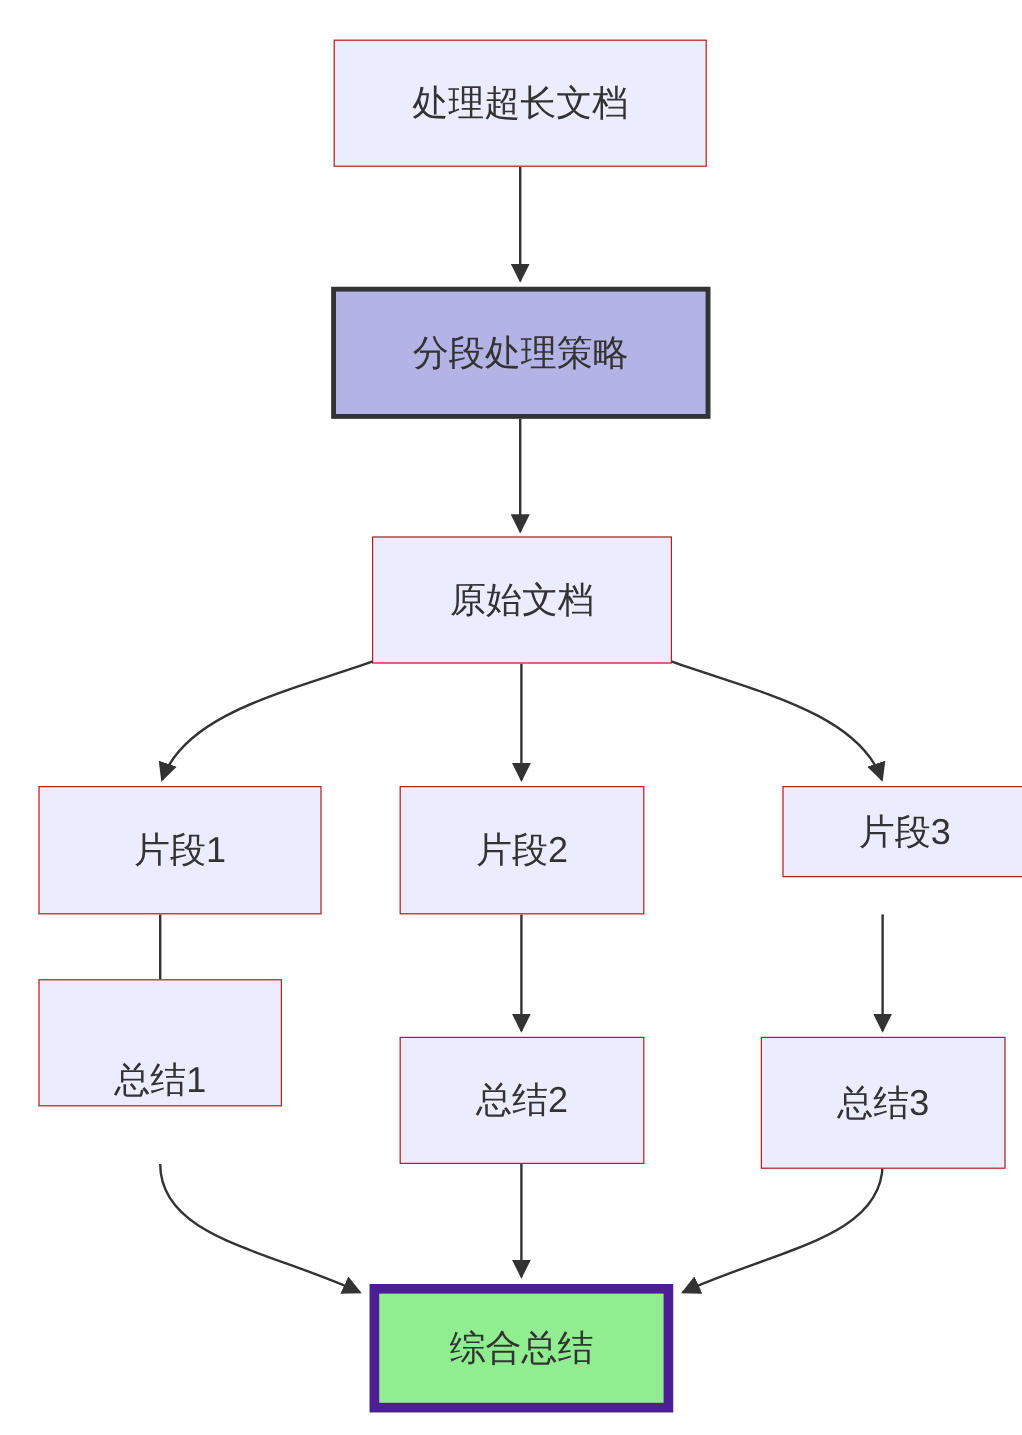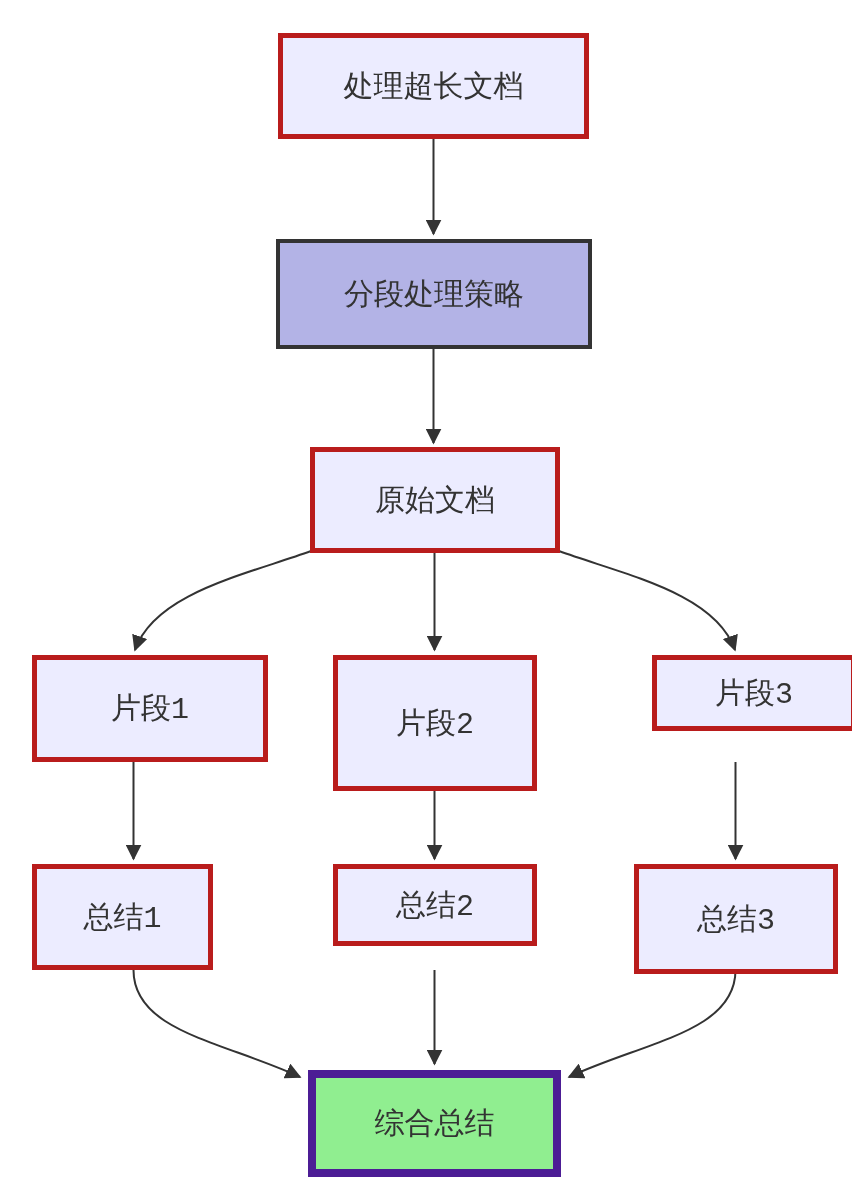--- a/index.html
+++ b/index.html
@@ -27,40 +27,39 @@
     display: flex;
     align-items: center;
     justify-content: center;
     font-size: 30px;
     color: #333333;
     text-align: center;
     white-space: nowrap;
   }
   .node-default {
     background: #ECECFF;
-    border: 5px solid #b91c1c;
-    font-family: Liberation Mono, monospace;
+    border: 1px solid #b91c1c;
   }
   .node-strategy {
     background: #b3b3e6;
     border: 4px solid #333333;
   }
   .node-result {
     background: #90EE90;
     border: 8px solid #4c1d95;
   }
   
   .n-a  { left: 278px; top: 33px;   width: 311px; height: 106px; }
   .n-b  { left: 276px; top: 239px;  width: 316px; height: 110px; }
   .n-c  { left: 310px; top: 447px;  width: 250px; height: 106px; }
   .n-d1 { left: 32px;  top: 655px;  width: 236px; height: 107px; }
-  .n-d2 { left: 333px; top: 655px;  width: 204px; height: 136px; }
+  .n-d2 { left: 333px; top: 655px;  width: 204px; height: 107px; }
   .n-d3 { left: 652px; top: 655px;  width: 204px; height: 76px; }
-  .n-e1 { left: 32px;  top: 864px;  width: 181px; height: 106px; }
-  .n-e2 { left: 333px; top: 864px;  width: 204px; height: 82px; }
+  .n-e1 { left: 32px;  top: 816px;  width: 203px; height: 106px; align-items: flex-end; }
+  .n-e2 { left: 333px; top: 864px;  width: 204px; height: 106px; }
   .n-e3 { left: 634px; top: 864px;  width: 204px; height: 110px; }
   .n-f  { left: 308px; top: 1070px; width: 253px; height: 107px; }
 </style>
 </head>
 <body>
 
 <div class="canvas">
 
   <svg class="edges" viewBox="0 0 852 1196" xmlns="http://www.w3.org/2000/svg">
     <defs>

